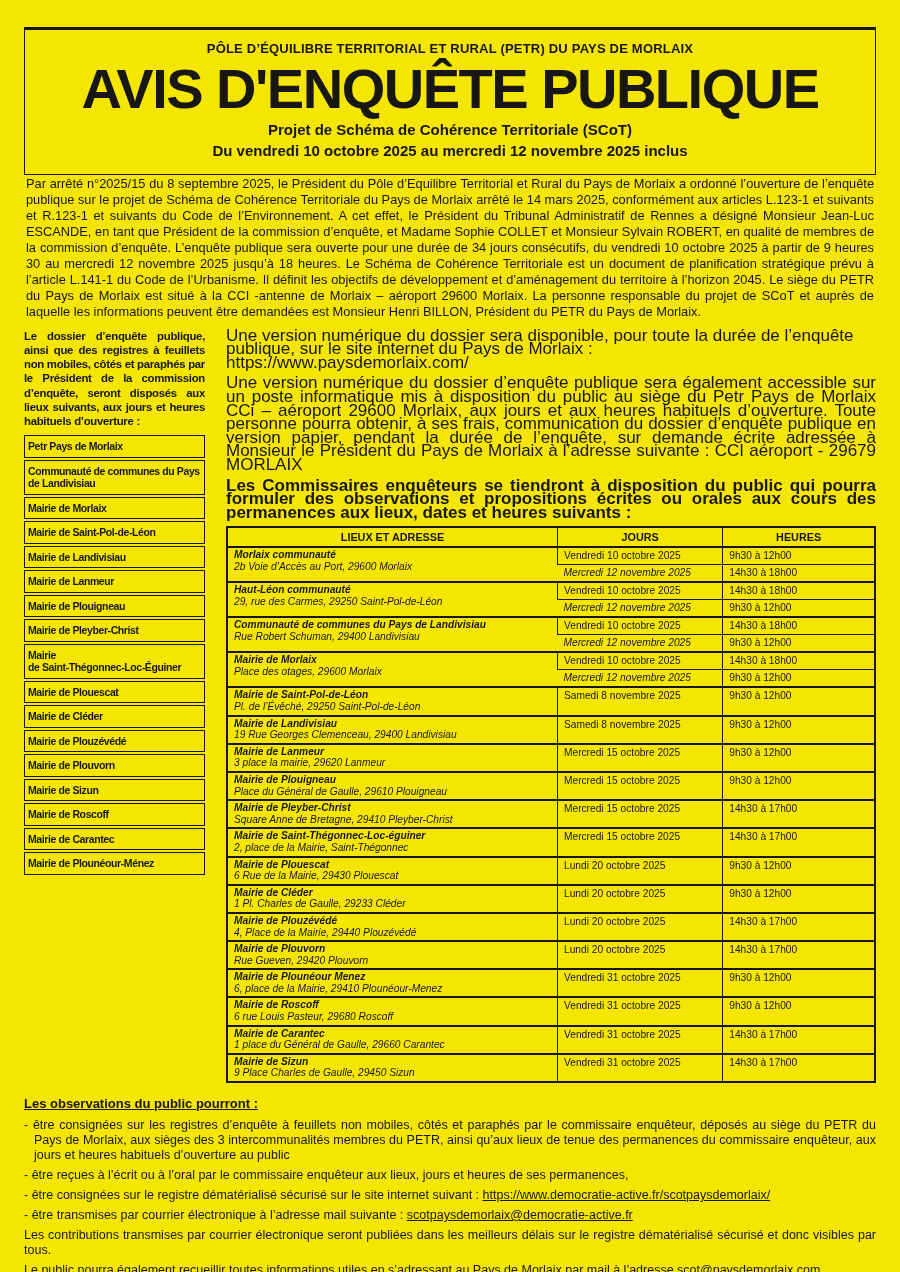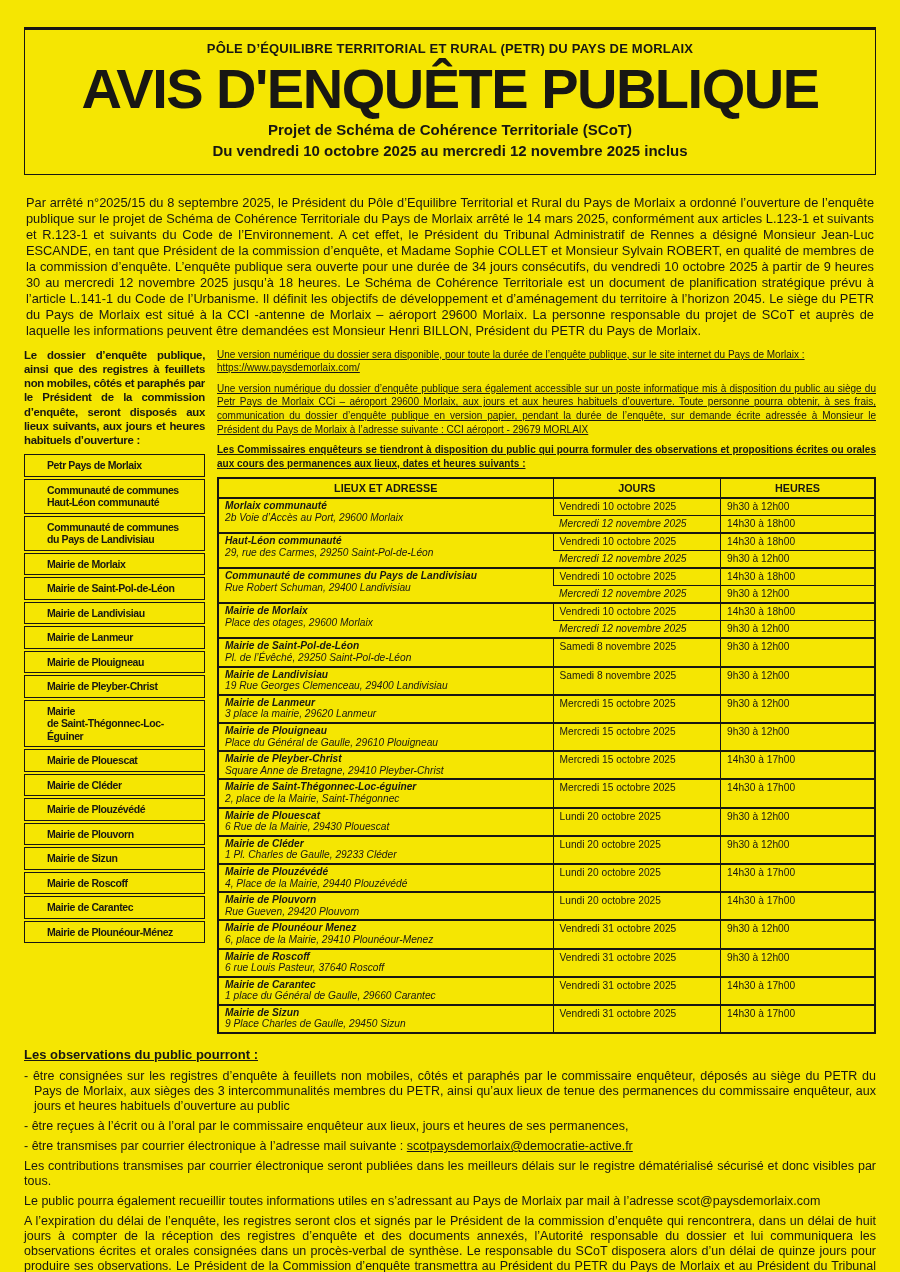--- a/index.html
+++ b/index.html
@@ -20,36 +20,36 @@
   }
   .kicker{font-weight:bold;font-size:13px;letter-spacing:.2px;}
   .title{
     margin:4px 0 2px 0;
     font-weight:bold;font-size:56px;line-height:1.02;
     letter-spacing:-1.5px;white-space:nowrap;
   }
   .subtitle{font-weight:bold;font-size:15px;line-height:1.42;}
 
   
-  .intro{margin:20px 2px 0 2px;font-size:12.8px;line-height:16px;text-align:justify;}
-
-  
-  .columns{display:flex;gap:12px;margin-top:9px;align-items:flex-start;}
+  .intro{margin:1px 2px 0 2px;font-size:12.8px;line-height:16px;text-align:justify;}
+
+  
+  .columns{display:flex;gap:21px;margin-top:9px;align-items:flex-start;}
   .sidebar{width:181px;flex:none;}
   .sidebar-intro{
     margin:0 0 7px 0;font-weight:bold;font-size:11.4px;line-height:14.2px;
     letter-spacing:-0.3px;text-align:justify;
   }
   .loc-box{
     border:1px solid var(--ink,#181713);
     font-weight:bold;font-size:10.5px;line-height:12.5px;letter-spacing:-0.4px;
-    padding:4px 22px;margin-bottom:2px;white-space:pre-line;
+    padding:4px 3px;margin-bottom:2px;white-space:pre-line;
   }
   .main{flex:1;min-width:0;}
-  .para{margin:0 0 7px 0;font-size:10px;line-height:13.6px;text-align:justify;text-decoration:underline;}
+  .para{margin:0 0 7px 0;font-size:17px;line-height:13.6px;text-align:justify;}
   .para-left{text-align:left;}
   .para-bold{font-weight:bold;}
   .plainlink{color:inherit;text-decoration:none;}
 
   
   table{width:100%;border-collapse:collapse;border:2px solid var(--ink,#181713);table-layout:fixed;}
   col.c-lieu{width:51%;} col.c-jour{width:25.5%;} col.c-heure{width:23.5%;}
   th{
     font-size:10.8px;text-align:center;padding:3px 6px;
     border:1px solid var(--ink,#181713);border-bottom-width:2px;
@@ -85,21 +85,20 @@
     <div class="subtitle">Du vendredi 10 octobre 2025 au mercredi 12 novembre 2025 inclus</div>
   </div>
 
   <p class="intro">Par arrêté n°2025/15 du 8 septembre 2025, le Président du Pôle d’Equilibre Territorial et Rural du Pays de Morlaix a ordonné l’ouverture de l’enquête publique sur le projet de Schéma de Cohérence Territoriale du Pays de Morlaix arrêté le 14 mars 2025, conformément aux articles L.123-1 et suivants et R.123-1 et suivants du Code de l’Environnement. A cet effet, le Président du Tribunal Administratif de Rennes a désigné Monsieur Jean-Luc ESCANDE, en tant que Président de la commission d’enquête, et Madame Sophie COLLET et Monsieur Sylvain ROBERT, en qualité de membres de la commission d’enquête. L’enquête publique sera ouverte pour une durée de 34 jours consécutifs, du vendredi 10 octobre 2025 à partir de 9 heures 30 au mercredi 12 novembre 2025 jusqu’à 18 heures. Le Schéma de Cohérence Territoriale est un document de planification stratégique prévu à l’article L.141-1 du Code de l’Urbanisme. Il définit les objectifs de développement et d’aménagement du territoire à l’horizon 2045. Le siège du PETR du Pays de Morlaix est situé à la CCI -antenne de Morlaix – aéroport 29600 Morlaix. La personne responsable du projet de SCoT et auprès de laquelle les informations peuvent être demandées est Monsieur Henri BILLON, Président du PETR du Pays de Morlaix.</p>
 
   <div class="columns">
     <aside class="sidebar">
       <p class="sidebar-intro">Le dossier d’enquête publique, ainsi que des registres à feuillets non mobiles, côtés et paraphés par le Président de la commission d’enquête, seront disposés aux lieux suivants, aux jours et heures habituels d’ouverture :</p>
       <div id="location-list">
           <div class="loc-box">Petr Pays de Morlaix</div>
-          <div class="loc-box">Communauté de communes Haut-Léon communauté</div>
           <div class="loc-box">Communauté de communes du Pays de Landivisiau</div>
           <div class="loc-box">Mairie de Morlaix</div>
           <div class="loc-box">Mairie de Saint-Pol-de-Léon</div>
           <div class="loc-box">Mairie de Landivisiau</div>
           <div class="loc-box">Mairie de Lanmeur</div>
           <div class="loc-box">Mairie de Plouigneau</div>
           <div class="loc-box">Mairie de Pleyber-Christ</div>
           <div class="loc-box">Mairie
 de Saint-Thégonnec-Loc-Éguiner</div>
           <div class="loc-box">Mairie de Plouescat</div>
@@ -297,21 +296,21 @@
                 <div class="lieu-addr">6, place de la Mairie, 29410 Plounéour-Menez</div>
               </td>
               <td class="jour">Vendredi 31 octobre 2025</td>
               <td class="heure">9h30 à 12h00</td>
             </tr>
           </tbody>
           <tbody>
             <tr>
               <td rowspan="1">
                 <div class="lieu-name">Mairie de Roscoff</div>
-                <div class="lieu-addr">6 rue Louis Pasteur, 37640 Roscoff</div>
+                <div class="lieu-addr">6 rue Louis Pasteur, 29680 Roscoff</div>
               </td>
               <td class="jour">Vendredi 31 octobre 2025</td>
               <td class="heure">9h30 à 12h00</td>
             </tr>
           </tbody>
           <tbody>
             <tr>
               <td rowspan="1">
                 <div class="lieu-name">Mairie de Carantec</div>
                 <div class="lieu-addr">1 place du Général de Gaulle, 29660 Carantec</div>
@@ -332,20 +331,21 @@
           </tbody>
         </table>
     </div>
   </div>
 
   <div class="observations">
     <p class="obs-heading">Les observations du public pourront :</p>
     <div id="obs-list">
         <p class="obs obs-bullet">être consignées sur les registres d’enquête à feuillets non mobiles, côtés et paraphés par le commissaire enquêteur, déposés au siège du PETR du Pays de Morlaix,  aux sièges des 3 intercommunalités membres du PETR, ainsi qu’aux lieux de tenue des  permanences du commissaire enquêteur, aux jours et heures habituels d’ouverture au public</p>
         <p class="obs obs-bullet">être reçues à l’écrit ou à l’oral par le commissaire enquêteur aux lieux, jours et heures de ses permanences,</p>
+        <p class="obs obs-bullet">être consignées sur le registre dématérialisé sécurisé sur le site internet suivant : <a class="doc-link">https://www.democratie-active.fr/scotpaysdemorlaix/</a></p>
         <p class="obs obs-bullet">être transmises par courrier électronique à l’adresse mail suivante : <a class="doc-link">scotpaysdemorlaix@democratie-active.fr</a></p>
         <p class="obs obs-plain">Les contributions transmises par courrier électronique seront publiées dans les meilleurs délais sur le registre dématérialisé sécurisé et donc visibles par tous.</p>
         <p class="obs obs-plain">Le public pourra également recueillir toutes informations utiles en s’adressant au Pays de Morlaix par mail à l’adresse scot@paysdemorlaix.com</p>
         <p class="obs obs-plain">A l’expiration du délai de l’enquête, les registres seront clos et signés par le Président de la commission d’enquête qui rencontrera, dans un délai de huit jours à compter de la réception des registres d’enquête et des documents annexés, l’Autorité responsable du dossier et lui communiquera les observations écrites et orales consignées dans un procès-verbal de synthèse. Le responsable du SCoT disposera alors d’un délai de quinze jours pour produire ses observations. Le Président de la Commission d’enquête transmettra au Président du PETR du Pays de Morlaix et au Président du Tribunal Administratif de Rennes, son rapport et ses conclusions motivées, dans un délai de trente jours à compter de la clôture de l’enquête. A l’issue de l’enquête publique, le projet de SCoT sera modifié pour tenir compte des remarques des avis des personnes publiques associées et partenaires concertés, des observations du public, ainsi que du rapport et de l’avis de la commission d’enquête. Le Comité Syndical du PETR PAYS DE MORLAIX pourra approuver le SCoT du Pays de Morlaix. Le rapport et les conclusions motivées du Commissaire enquêteur seront tenus à la disposition du public pendant un an aux jours et heures habituels d’ouverture au public pendant un an à compter de leur réception :</p>
       </div>
   </div>
 
 </div>
 
 </body></html>

